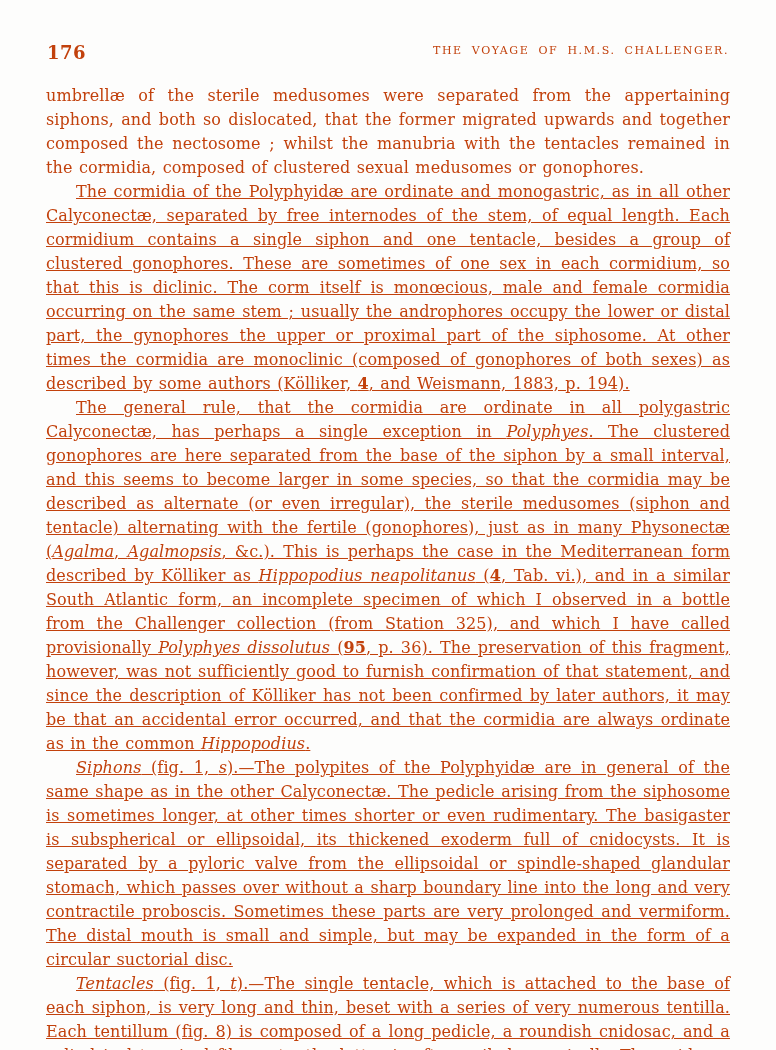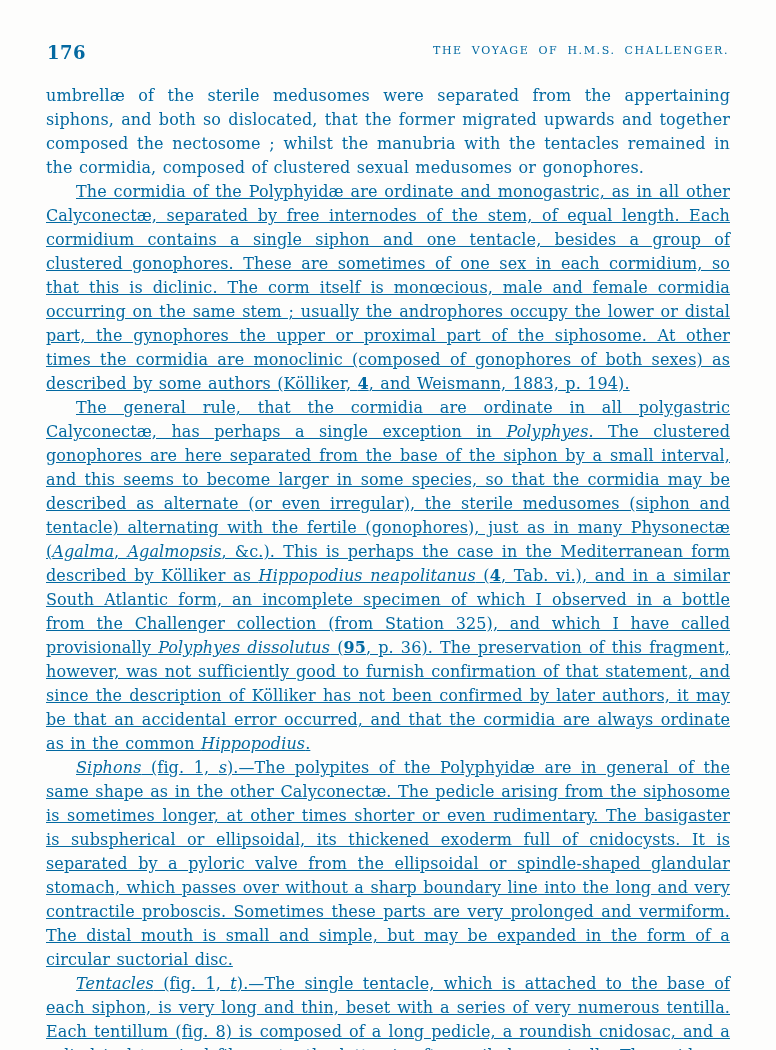--- a/index.html
+++ b/index.html
@@ -6,21 +6,21 @@
     margin: 0;
     padding: 0;
     background: #ffffff;
   }
   .page {
     position: relative;
     width: 776px;
     height: 1050px;
     margin: 0 auto;
     background: #fdfdfc;
-    color: #0369a1;
+    color: #c2410c;
     font-family: "DejaVu Serif", serif;
     overflow: hidden;
   }
   .header {
     position: absolute;
     top: 42px;
     left: 47px;
     right: 47px;
     height: 24px;
   }

